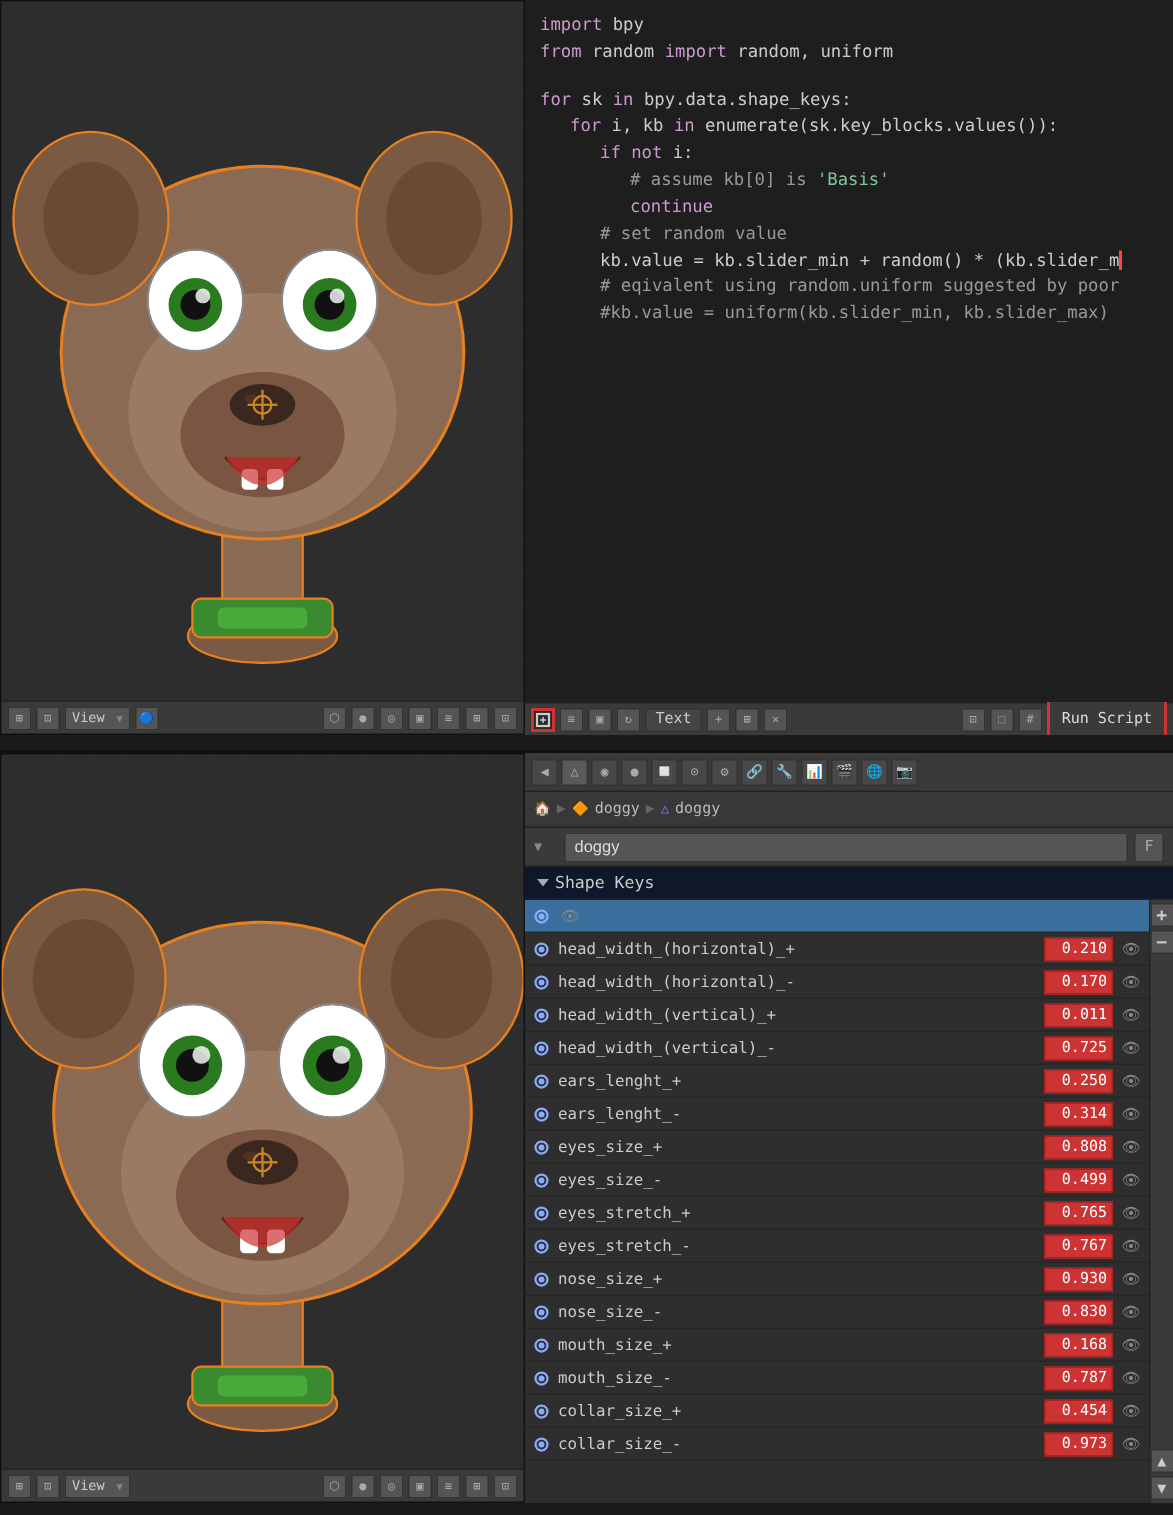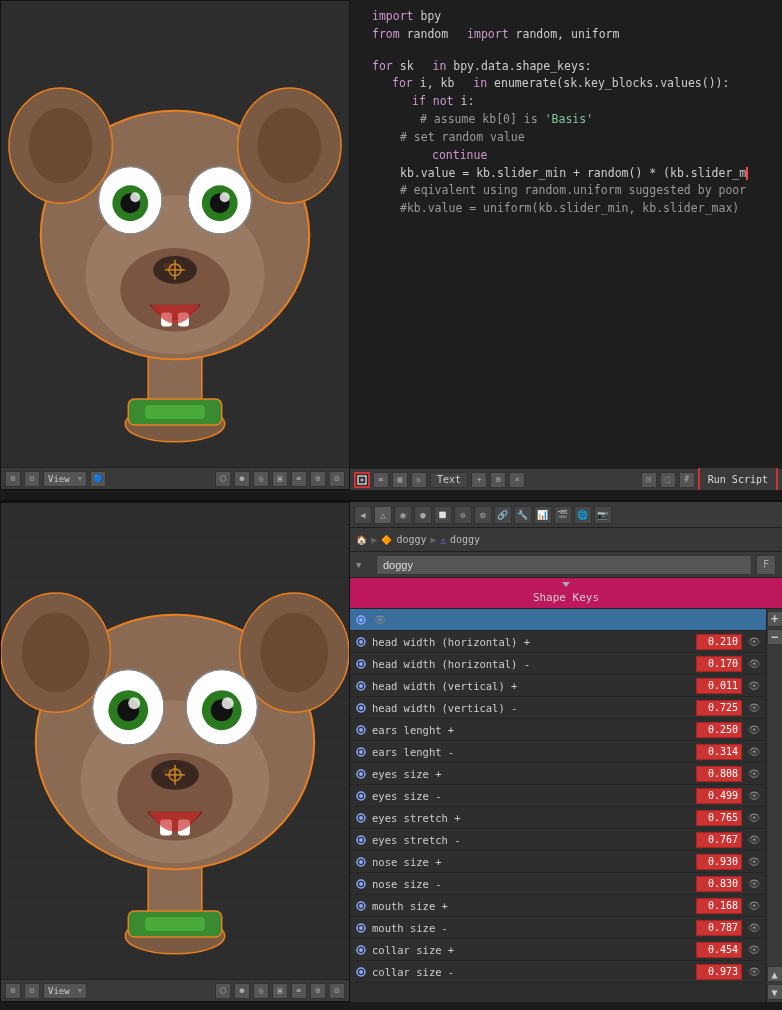--- a/index.html
+++ b/index.html
@@ -254,30 +254,29 @@
       font-size: 10px;
       width: 20px;
       height: 20px;
       display: flex;
       align-items: center;
       justify-content: center;
       cursor: pointer;
     }
 
     .shape-keys-header {
-      background: #be185d;
+      background: #0f172a;
       padding: 4px 8px;
       font-size: 11px;
       color: #ccc;
       border-bottom: 1px solid #222;
       display: flex;
       align-items: center;
       gap: 4px;
       flex-shrink: 0;
-      flex-direction: column;
     }
 
     .sk-row {
       display: flex;
       align-items: center;
       height: 22px;
       border-bottom: 1px solid #262626;
       padding: 0 4px;
       position: relative;
     }
@@ -397,21 +396,21 @@
     .triangle-down {
       width: 0;
       height: 0;
       border-left: 4px solid transparent;
       border-right: 4px solid transparent;
       border-top: 5px solid #aaa;
       display: inline-block;
     }
 
     
-    .kw { color: #cc99cd; margin-left: 12px; }
+    .kw { color: #cc99cd; }
     .st { color: #7ec699; }
 
     
     .character-svg {
       width: 100%;
       height: 100%;
     }
 
     .separator-line {
       width: 782px;
@@ -502,22 +501,22 @@
 
   <div class="script-editor">
     <div class="script-content">
       <div style="color:#ccc"><span class="kw">import</span> bpy</div>
       <div style="color:#ccc"><span class="kw">from</span> random <span class="kw">import</span> random, uniform</div>
       <div style="height:14px"></div>
       <div style="color:#ccc"><span class="kw">for</span> sk <span class="kw">in</span> bpy.data.shape_keys:</div>
       <div style="color:#ccc; padding-left:20px"><span class="kw">for</span> i, kb <span class="kw">in</span> enumerate(sk.key_blocks.values()):</div>
       <div style="color:#ccc; padding-left:40px"><span class="kw">if not</span> i:</div>
       <div style="color:#999; padding-left:60px"># assume kb[0] is <span class="st">'Basis'</span></div>
+      <div style="color:#ccc; padding-left:60px"><span class="kw">continue</span></div>
       <div style="color:#999; padding-left:40px"># set random value</div>
-      <div style="color:#ccc; padding-left:60px"><span class="kw">continue</span></div>
       <div style="color:#ccc; padding-left:40px">kb.value = kb.slider_min + random() * (kb.slider_m<span class="cursor-line"></span></div>
       <div style="color:#999; padding-left:40px"># eqivalent using random.uniform suggested by poor</div>
       <div style="color:#999; padding-left:40px">#kb.value = uniform(kb.slider_min, kb.slider_max)</div>
     </div>
 
     <div class="script-toolbar">
       <div class="t-icon" style="border: 2px solid #cc3333; background:#2a2a2a;">
         <svg width="10" height="10" viewBox="0 0 10 10">
             <rect x="1" y="1" width="8" height="8" fill="none" stroke="#ccc" stroke-width="1.5"></rect>
             <line x1="3" y1="5" x2="7" y2="5" stroke="#ccc" stroke-width="1"></line>

